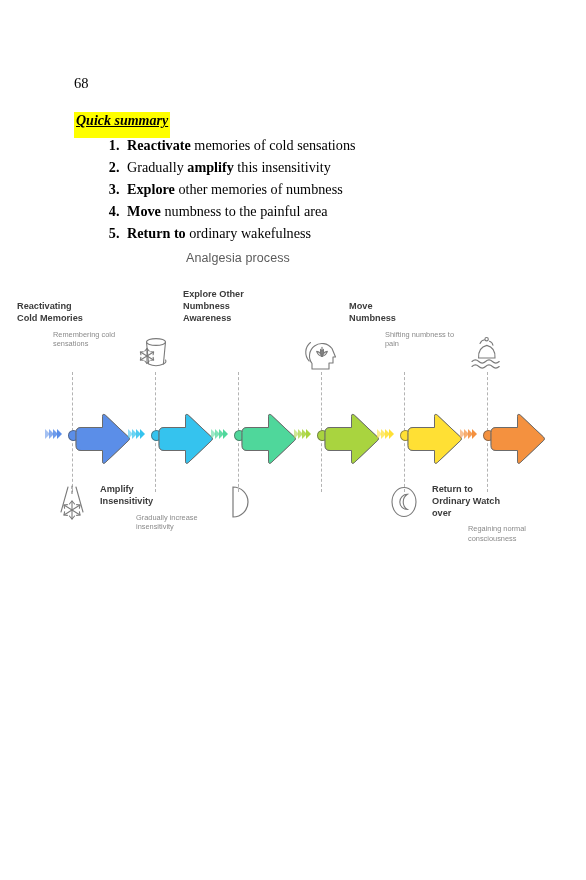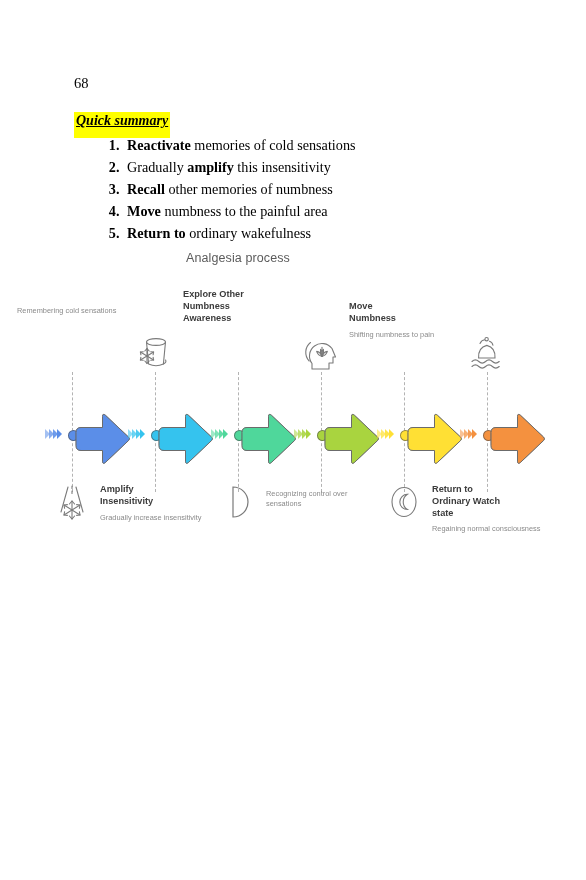--- a/index.html
+++ b/index.html
@@ -87,36 +87,36 @@
 
   
   .label {
     position:absolute; width:110px; 
     font-family:"Liberation Sans", sans-serif;
   }
   .label .title {
     font-size:9.2px; font-weight:bold; color:#3c3c3c; line-height:1.28;
   }
   .label .desc {
-    margin-top:5px; font-size:7.4px; color:#8a8a8a; line-height:1.3;
+    margin-top:5px; font-size:7.4px; color:#8a8a8a; line-height:1.3;margin-left:36px;
   }
 </style>
 </head>
 <body>
 
 <div class="doc-header">
   <span class="page-no">68</span>
 </div>
 
 <div class="summary-heading">Quick summary</div>
 
 <ol class="summary-list">
   <li><span></span><b>Reactivate</b><span> memories of cold sensations</span></li>
   <li><span>Gradually </span><b>amplify</b><span> this insensitivity</span></li>
-  <li><span></span><b>Recall</b><span> other memories of numbness</span></li>
+  <li><span></span><b>Explore</b><span> other memories of numbness</span></li>
   <li><span></span><b>Move</b><span> numbness to the painful area</span></li>
   <li><span></span><b>Return to</b><span> ordinary wakefulness</span></li>
 </ol>
 
 <div class="diagram">
   <div class="diagram-title">Analgesia process</div>
   <div class="track" id="track">
       <div class="stage" style="left: 0px;">
         <div class="dash" style="left: 72px; border-color: rgb(179, 179, 179);"></div>
         <div class="unit" style="left: 46px; color: rgb(91, 142, 232);">
@@ -147,20 +147,21 @@
           <path d="M-2.6 -6 L0 -9 L2.6 -6"></path>
               <path d="M-2.6 6 L0 9 L2.6 6"></path>
           <path d="M-8 -5 l3.4 -.4 M-8 -5 l.6 3.3"></path>
           <path d="M8 5 l-3.4 .4 M8 5 l-.6 -3.3"></path>
           <path d="M-8 5 l3.4 .4 M-8 5 l.6 -3.3"></path>
           <path d="M8 -5 l-3.4 -.4 M8 -5 l-.6 3.3"></path>
         </g>
           </svg>
         </div>
         <div class="label" style="left: 17px; top: 61px;">
+          <div class="title"><span>Reactivating</span><br><span>Cold Memories</span></div>
           <div class="desc">Remembering cold sensations</div>
         </div>
       </div>
       <div class="stage" style="left: 0px;">
         <div class="dash" style="left: 155px; border-color: rgb(179, 179, 179);"></div>
         <div class="unit" style="left: 129px; color: rgb(53, 195, 238);">
           <div class="chevs">
             <i class="chev c1"></i>
             <i class="chev c2"></i>
             <i class="chev c3"></i>
@@ -251,21 +252,20 @@
         <g transform="translate(19,19)">
           <path d="M0 3.4 L0 -5.6"></path>
           <path d="M0 3.4 q-2 -2.2 -1.4 -7 q2.3 2 1.4 7"></path>
           <path d="M0 3.4 q2 -2.2 1.4 -7 q-2.3 2 -1.4 7"></path>
           <path d="M0 3.4 q-4.2 -1.2 -5.4 -5 q4 .6 5.4 5"></path>
           <path d="M0 3.4 q4.2 -1.2 5.4 -5 q-4 .6 -5.4 5"></path>
         </g>
           </svg>
         </div>
         <div class="label" style="left: 266px; top: 244px;">
-          <div class="desc">Recognizing control over sensations</div>
         </div>
       </div>
       <div class="stage" style="left: 0px;">
         <div class="dash" style="left: 404px; border-color: rgb(179, 179, 179);"></div>
         <div class="unit" style="left: 378px; color: rgb(255, 224, 52);">
           <div class="chevs">
             <i class="chev c1"></i>
             <i class="chev c2"></i>
             <i class="chev c3"></i>
             <i class="chev c4"></i>
@@ -312,18 +312,18 @@
           <svg width="38" height="40" viewBox="0 0 38 40" fill="none" stroke="#7a7a7a" stroke-width="1.1" stroke-linecap="round">
         <path d="M12 9.5 q1.4 -3.4 4.6 -3.8"></path>
         <circle cx="18.6" cy="5.2" r="1.7"></circle>
         <path d="M21.5 7.2 q3 1 3.4 4"></path>
         <path d="M10.6 24 q-.6 -10.4 8.2 -12.6 q8.8 2.2 8.2 12.6 Z"></path>
         <path d="M4 27.5 q3.4 -3.2 6.8 0 q3.4 3.2 6.8 0 q3.4 -3.2 6.8 0 q3.4 3.2 6.8 0"></path>
         <path d="M4 32.5 q3.4 -3.2 6.8 0 q3.4 3.2 6.8 0 q3.4 -3.2 6.8 0 q3.4 3.2 6.8 0"></path>
         </svg>
         </div>
         <div class="label" style="left: 432px; top: 244px;">
-          <div class="title"><span>Return to</span><br><span>Ordinary Watch</span><br><span>state</span></div>
+          <div class="title"><span>Return to</span><br><span>Ordinary Watch</span><br><span>over</span></div>
           <div class="desc">Regaining normal consciousness</div>
         </div>
       </div>
     </div>
 </div>
 
 </body></html>

